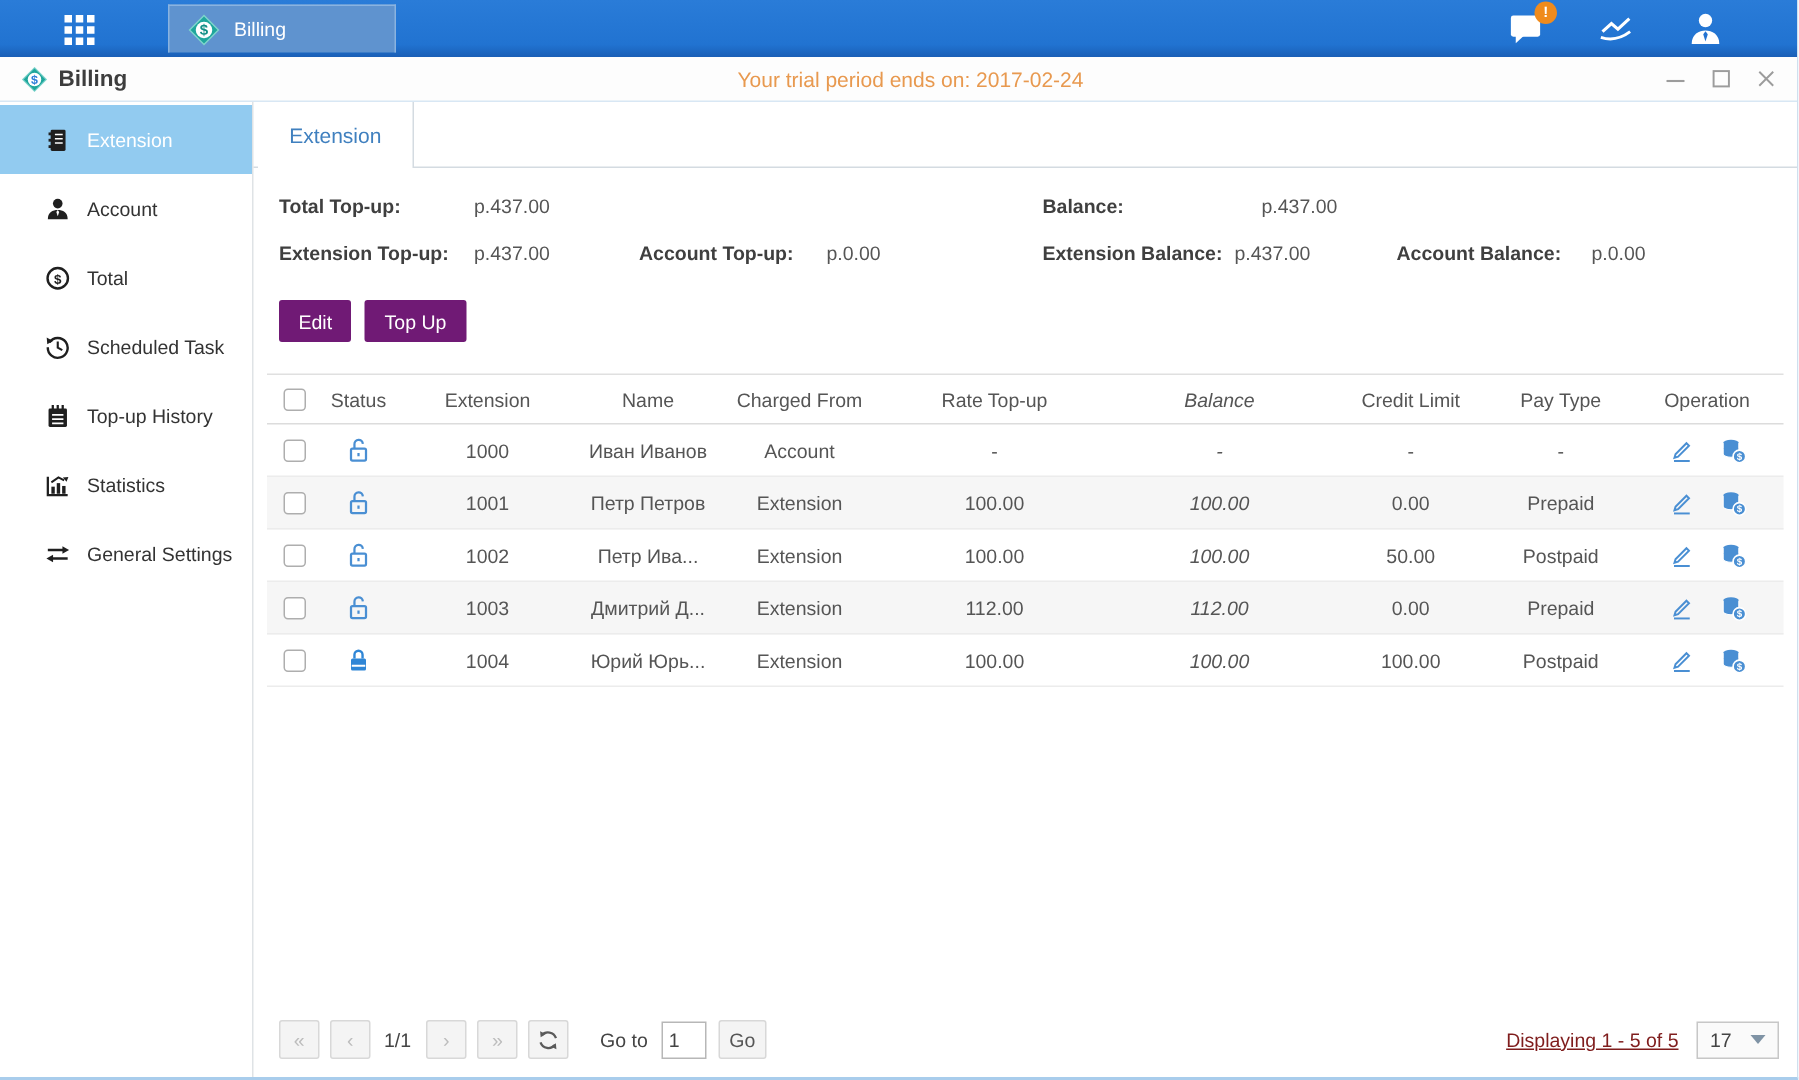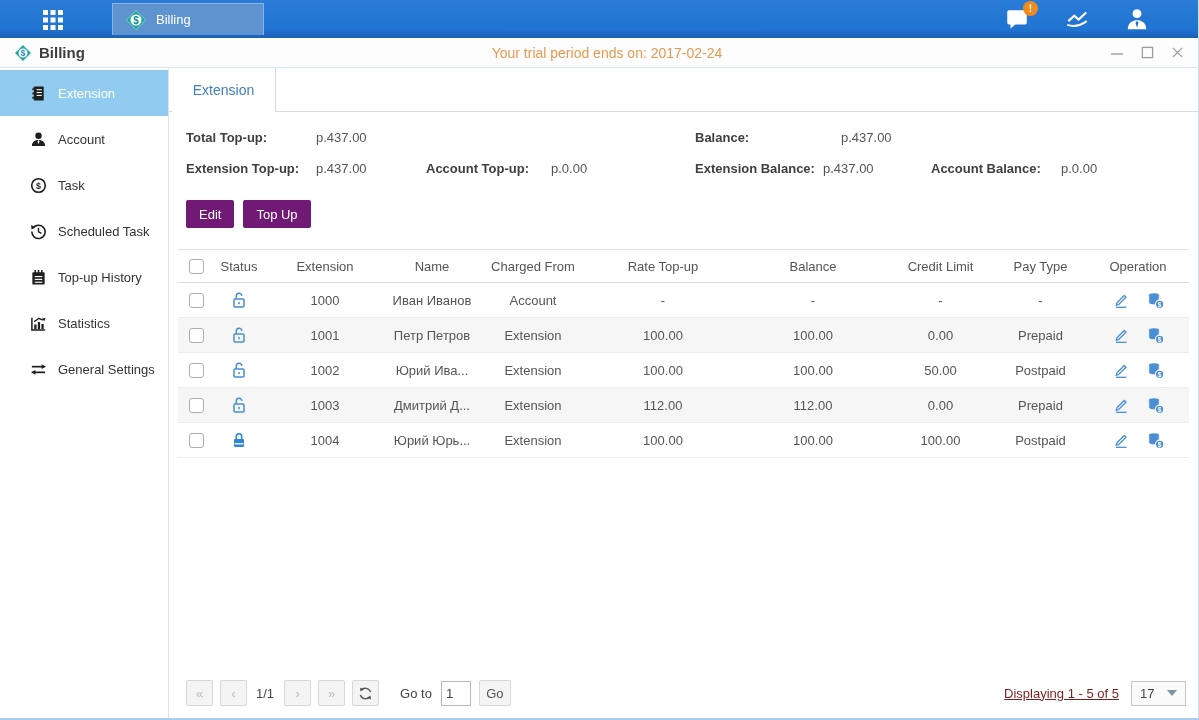--- a/index.html
+++ b/index.html
@@ -48,21 +48,21 @@
   .thead { height:33px; display:flex; align-items:center; border-bottom:1px solid #dcdcdc; color:#555; }
   .trow { height:35px; display:flex; border-bottom:1px solid #ececec; color:#555; }
   .trow.alt { background:#f6f6f6; }
   .cell { text-align:center; flex:none; display:flex; align-items:center; justify-content:center; }
   .c-check { width:36px; }
   .c-status { width:50px; }
   .c-ext { width:122px; }
   .c-name { width:92px; white-space:nowrap; }
   .c-from { width:110px; }
   .c-topup { width:150px; }
-  .c-bal { width:150px; }
+  .c-bal { width:150px;font-style:italic; }
   .c-credit { width:105px; }
   .c-pay { width:95px; }
   .c-op { width:100px; gap:16px; }
   .checkbox { width:15px; height:15px; border:1px solid #aeaeae; border-radius:3px; background:#fff; cursor:pointer; }
   .op-icon { cursor:pointer; display:flex; }
 
   
   .footer { margin-top:auto; display:flex; align-items:center; padding:8px 3px 12px 8px; }
   .pg-btn { width:27px; height:26px; background:#f4f4f4; border:1px solid #d8d8d8; border-radius:2px; display:flex; align-items:center; justify-content:center; color:#bdbdbd; font-size:13px; cursor:pointer; margin-right:7px; }
   .pg-indicator { color:#444; margin:0 8px 0 2px; }
@@ -184,21 +184,21 @@
         </span>
         <span>Account</span>
       </div>
       <div class="side-item">
         <span class="side-icon">
           <svg width="17" height="17" viewBox="0 0 18 18">
               <circle cx="9" cy="9" r="7.2" fill="none" stroke="#1f1f1f" stroke-width="1.7"></circle>
               <text x="9" y="13" text-anchor="middle" font-size="9.5" font-weight="bold" fill="#1f1f1f" font-family="Liberation Sans, sans-serif">$</text>
             </svg>
         </span>
-        <span>Task</span>
+        <span>Total</span>
       </div>
       <div class="side-item">
         <span class="side-icon">
           <svg width="17" height="17" viewBox="0 0 18 18" fill="none">
               <path d="M3.2 5.5 A7 7 0 1 1 2 9" stroke="#1f1f1f" stroke-width="1.7"></path>
               <polygon points="1.2,2.2 1.6,6.8 5.6,4.6" fill="#1f1f1f"></polygon>
               <polyline points="9,5 9,9.3 12.2,11" stroke="#1f1f1f" stroke-width="1.5"></polyline>
             </svg>
         </span>
         <span>Scheduled Task</span>
@@ -368,21 +368,21 @@
                 </div>
     <div class="cell c-status">
       <svg width="18" height="18" viewBox="0 0 18 18">
         <rect x="4" y="8" width="10" height="8" rx="1" fill="none" stroke="#4a8fd3" stroke-width="1.5"></rect>
         <path d="M6.3 8 V5.2 A2.8 2.8 0 0 1 11.9 4.9" fill="none" stroke="#4a8fd3" stroke-width="1.5"></path>
         <line x1="9" y1="11" x2="9" y2="13.2" stroke="#4a8fd3" stroke-width="1.5"></line>
       </svg>
 
     </div>
     <div class="cell c-ext f-ext">1002</div>
-    <div class="cell c-name f-name">Юрий Ива...</div>
+    <div class="cell c-name f-name">Петр Ива...</div>
     <div class="cell c-from f-from">Extension</div>
     <div class="cell c-topup f-topup">100.00</div>
     <div class="cell c-bal f-bal">100.00</div>
     <div class="cell c-credit f-credit">50.00</div>
     <div class="cell c-pay f-pay">Postpaid</div>
     <div class="cell c-op">
       <span class="op-icon">
         <svg width="18" height="18" viewBox="0 0 18 18" fill="none">
           <path d="M5 11.8 L12.3 4.5 L14 6.2 L6.7 13.5 L4.3 14.2 Z" stroke="#4a8fd3" stroke-width="1.3"></path>
           <line x1="4" y1="16.3" x2="14.5" y2="16.3" stroke="#4a8fd3" stroke-width="1.3"></line>

